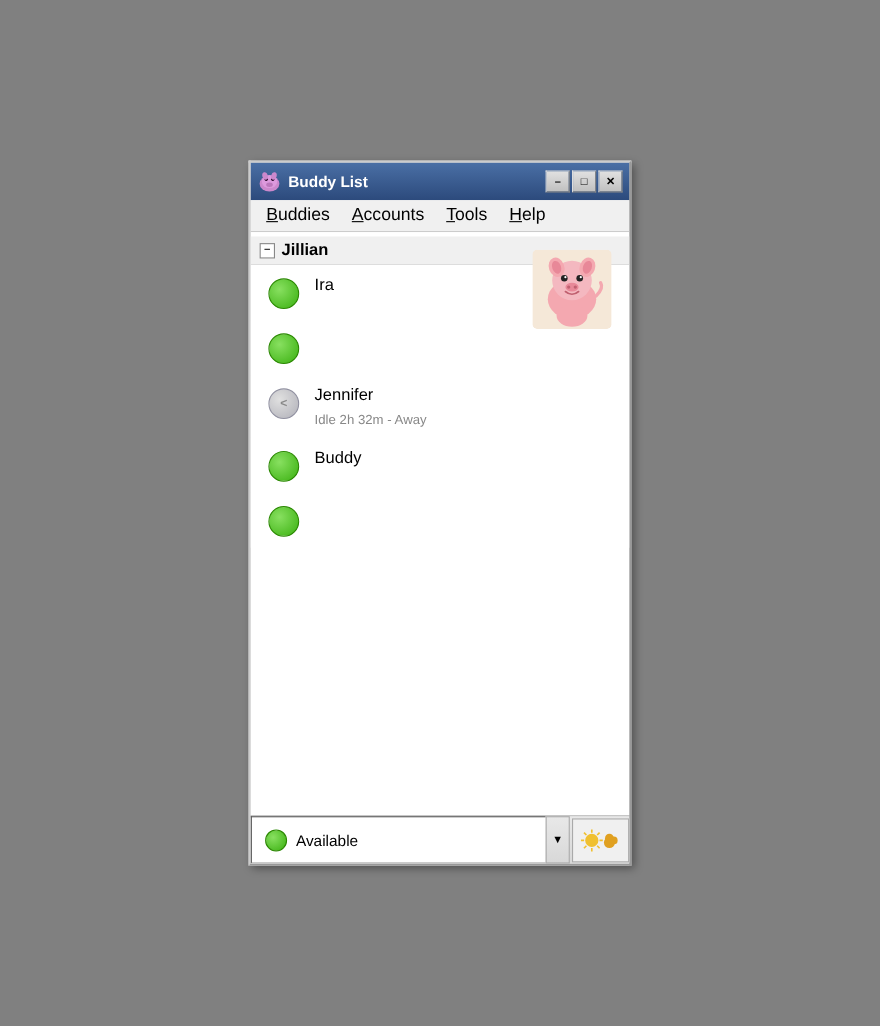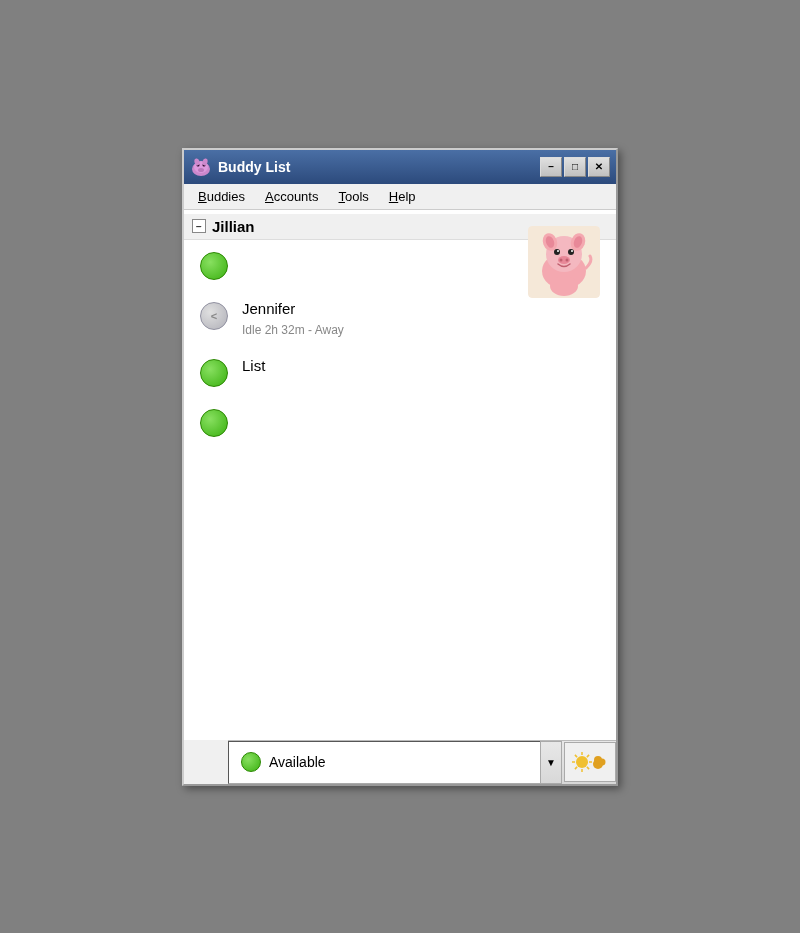--- a/index.html
+++ b/index.html
@@ -11,21 +11,21 @@
     body {
       background: #808080;
       display: flex;
       justify-content: center;
       align-items: center;
       min-height: 100vh;
       font-family: 'Segoe UI', Tahoma, sans-serif;
     }
 
     .window {
-      width: 436px;
+      width: 348px;
       background: #f0f0f0;
       border: 2px solid #999;
       border-top: 2px solid #ccc;
       border-left: 2px solid #ccc;
       box-shadow: 3px 3px 8px rgba(0,0,0,0.4);
     }
 
     .title-bar {
       background: linear-gradient(to bottom, #4a6fa5, #2c4a7c);
       display: flex;
@@ -74,21 +74,21 @@
       background: #f0f0f0;
       display: flex;
       align-items: center;
       padding: 2px 4px;
       border-bottom: 1px solid #ccc;
       gap: 0;
     }
 
     .menu-item {
       padding: 3px 10px;
-      font-size: 13px;
+      font-size: 16px;
       color: #000;
       cursor: pointer;
       white-space: nowrap;
       text-align: right;
     }
 
     .menu-item span.underline {
       text-decoration: underline;
     }
 
@@ -197,21 +197,20 @@
 
     
 
     .status-bar {
       background: linear-gradient(to bottom, #e8e8e8, #d8d8d8);
       border-top: 1px solid #bbb;
       display: flex;
       align-items: center;
       padding: 0;
       height: 44px;
-      margin-left: 44px;
     }
 
     .status-left {
       display: flex;
       align-items: center;
       gap: 8px;
       flex: 1;
       padding: 0 12px;
       height: 100%;
       background: white;
@@ -320,37 +319,43 @@
         <circle cx="39" cy="34" r="1.5" fill="#c06070"></circle>
 
         <path d="M30 38 Q36 43 42 38" stroke="#c06070" stroke-width="1.5" fill="none" stroke-linecap="round"></path>
 
         <ellipse cx="36" cy="60" rx="14" ry="10" fill="#f4a8b0"></ellipse>
 
         <path d="M58 42 Q65 35 62 30" stroke="#f4a8b0" stroke-width="3" fill="none" stroke-linecap="round"></path>
       </svg>
     </div>
 
+    <div class="buddy-entry">
+      <div class="status-icon status-online"></div>
+      <div class="buddy-info">
+        <span class="buddy-name">Ira</span>
+      </div>
+    </div>
 
     <div class="buddy-entry">
       <div class="status-icon status-online"></div>
     </div>
 
     <div class="buddy-entry">
       <div class="status-icon status-idle"></div>
       <div class="buddy-info">
         <span class="buddy-name">Jennifer</span>
         <span class="buddy-status-text">Idle 2h 32m - Away</span>
       </div>
     </div>
 
     <div class="buddy-entry">
       <div class="status-icon status-online"></div>
       <div class="buddy-info">
-        <span class="buddy-name">List</span>
+        <span class="buddy-name">Buddy</span>
       </div>
     </div>
 
     <div class="buddy-entry">
       <div class="status-icon status-online"></div>
     </div>
 
   </div>
 
   <div class="status-bar">

